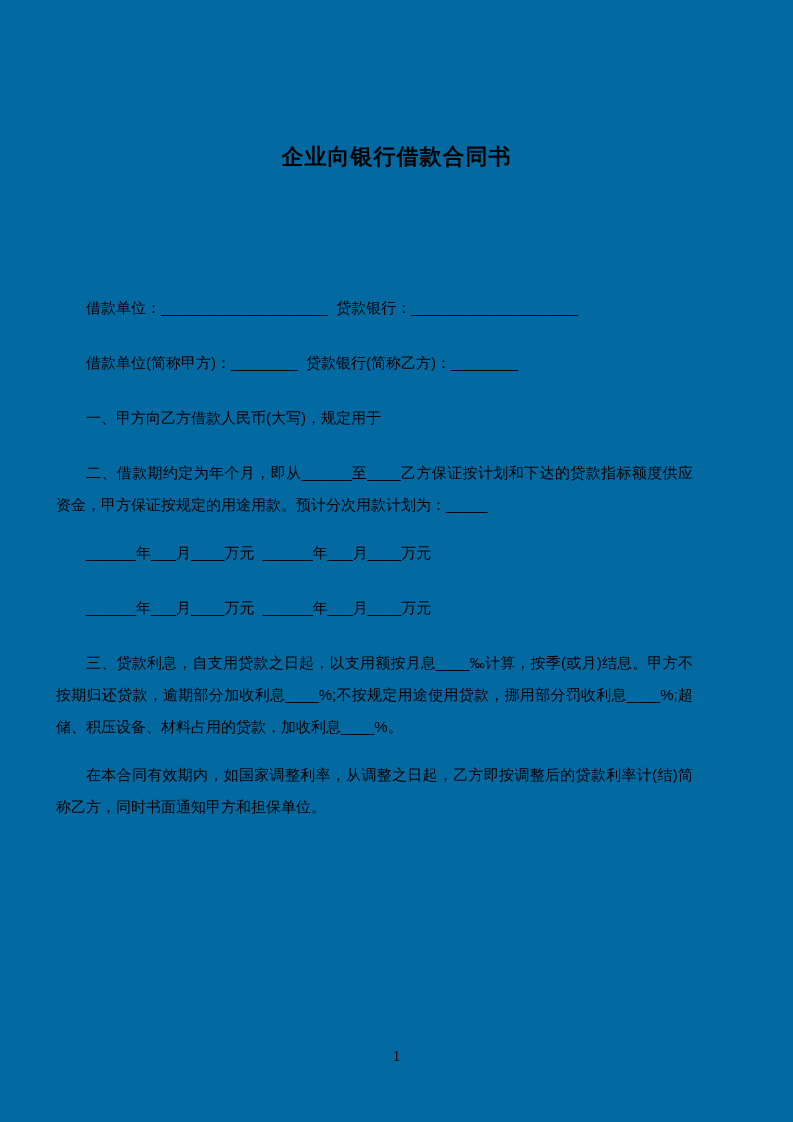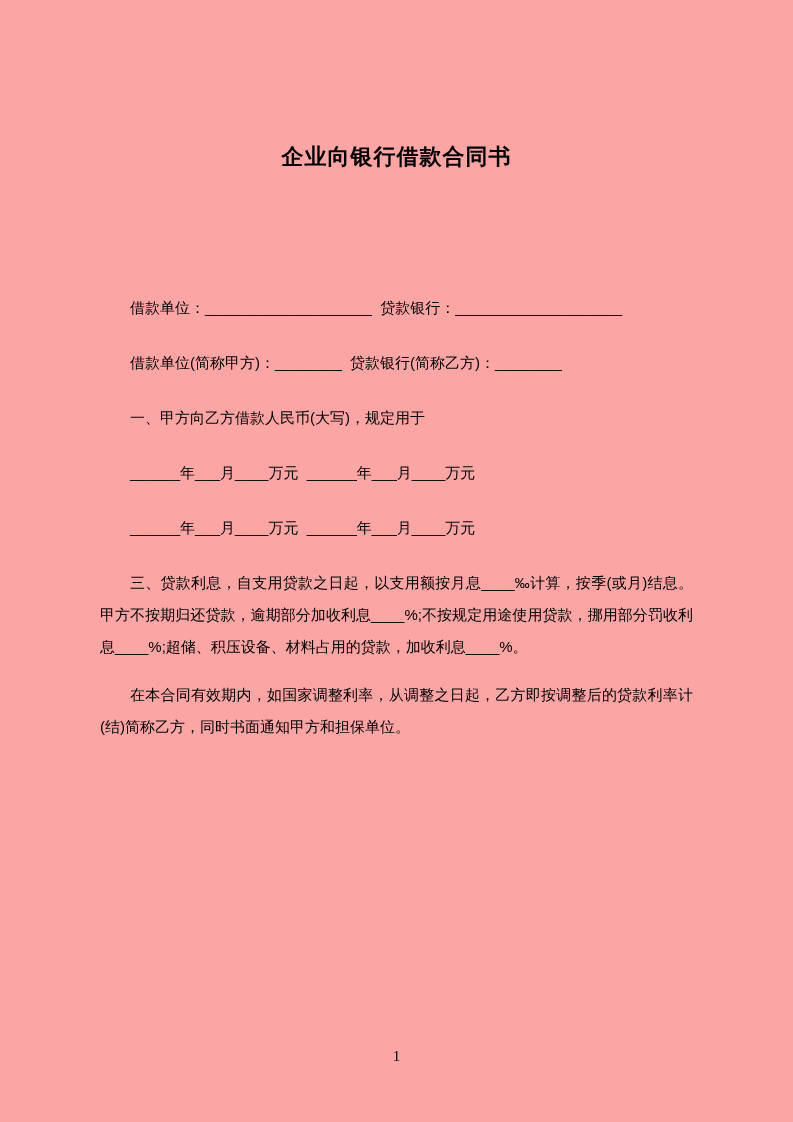--- a/index.html
+++ b/index.html
@@ -4,36 +4,36 @@
 <style>
   html, body {
     margin: 0;
     padding: 0;
     background: #ffffff;
   }
   .page {
     position: relative;
     width: 793px;
     height: 1122px;
-    background: #fca5a5;
+    background: #0369a1;
     color: #000000;
     font-family: "Liberation Sans", "DejaVu Sans", sans-serif;
     overflow: hidden;
   }
   .doc-title {
     margin: 0;
     padding-top: 141px;
     text-align: center;
     font-size: 22px;
     line-height: 32px;
     font-weight: bold;
     letter-spacing: 1px;
   }
   .doc-body {
-    margin: 119px 100px 0 100px;
+    margin: 119px 100px 0 56px;
     font-size: 15px;
     line-height: 32px;
     text-align: justify;
   }
   .doc-body p {
     margin: 0;
   }
   .indent { text-indent: 2em; }
   .mb-lg { margin-bottom: 23px !important; }
   .mb-sm { margin-bottom: 16px !important; }
@@ -59,20 +59,21 @@
 
     <p class="indent mb-lg">借款单位：____________________&nbsp; 贷款银行：____________________</p>
 
 
 
     <p class="indent mb-lg">借款单位(简称甲方)：________&nbsp; 贷款银行(简称乙方)：________</p>
 
 
     <p class="indent mb-lg">一、甲方向乙方借款人民币(大写)，规定用于</p>
 
+    <p class="indent mb-sm">二、借款期约定为年个月，即从______至____乙方保证按计划和下达的贷款指标额度供应资金，甲方保证按规定的用途用款。预计分次用款计划为：_____</p>
 
     <p class="indent mb-lg">______年___月____万元&nbsp; ______年___月____万元</p>
 
     <p class="indent mb-lg">______年___月____万元&nbsp; ______年___月____万元</p>
 
     <p class="indent mb-sm">三、贷款利息，自支用贷款之日起，以支用额按月息____‰计算，按季(或月)结息。甲方不按期归还贷款，逾期部分加收利息____%;不按规定用途使用贷款，挪用部分罚收利息____%;超储、积压设备、材料占用的贷款，加收利息____%。</p>
 
     <p class="indent">在本合同有效期内，如国家调整利率，从调整之日起，乙方即按调整后的贷款利率计(结)简称乙方，同时书面通知甲方和担保单位。</p>
 
   </div>

